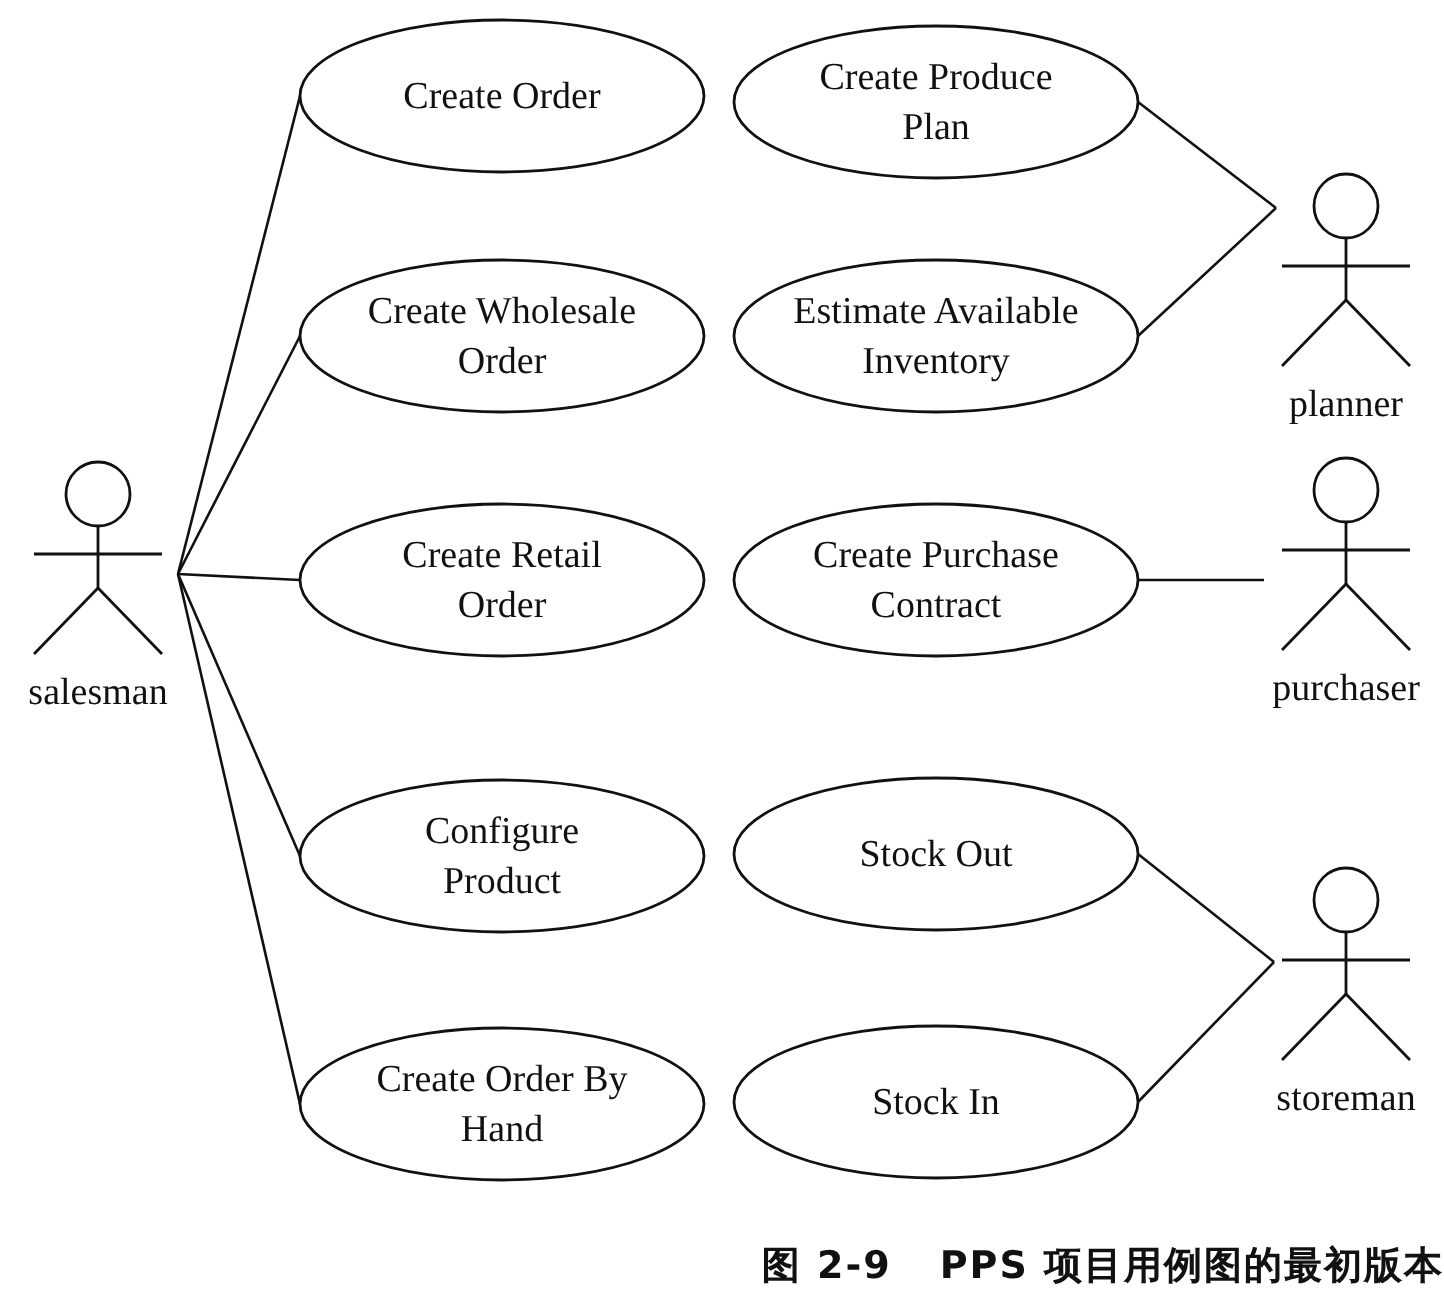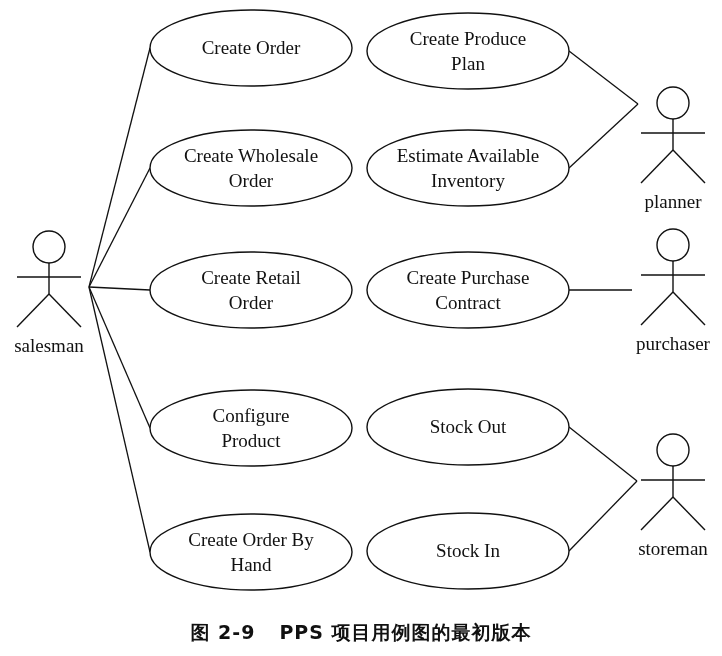--- a/index.html
+++ b/index.html
@@ -1,20 +1,20 @@
 <!DOCTYPE html>
 <html><head>
 <meta charset="utf-8">
 <style>
   html, body { margin: 0; padding: 0; background: #ffffff; }
   body { width: 722px; height: 656px; position: relative; overflow: hidden; }
   #diagram { position: absolute; left: 0; top: 0; }
   .uc-text { font-family: "Liberation Serif", "DejaVu Serif", serif; font-size: 19px; fill: #111; }
   .actor-label { font-family: "Liberation Serif", "DejaVu Serif", serif; font-size: 19px; fill: #111; }
-  .caption { position: absolute; left: 0; width: 722px; top: 620px; text-align: center;
+  .caption { position: absolute; left: 0; width: 722px; top: 620px; text-align: right;
              font-family: "DejaVu Sans", "Liberation Sans", sans-serif; font-weight: bold;
              font-size: 19px; color: #111; letter-spacing: 1px; }
   .caption .num { margin-right: 24px; }
 </style>
 </head>
 <body>
 
 <svg id="diagram" width="722" height="656" viewBox="0 0 722 656" xmlns="http://www.w3.org/2000/svg">
   <g id="assoc-layer">
       <line x1="89" y1="287" x2="150" y2="48" stroke="#111111" stroke-width="1.3"></line>

